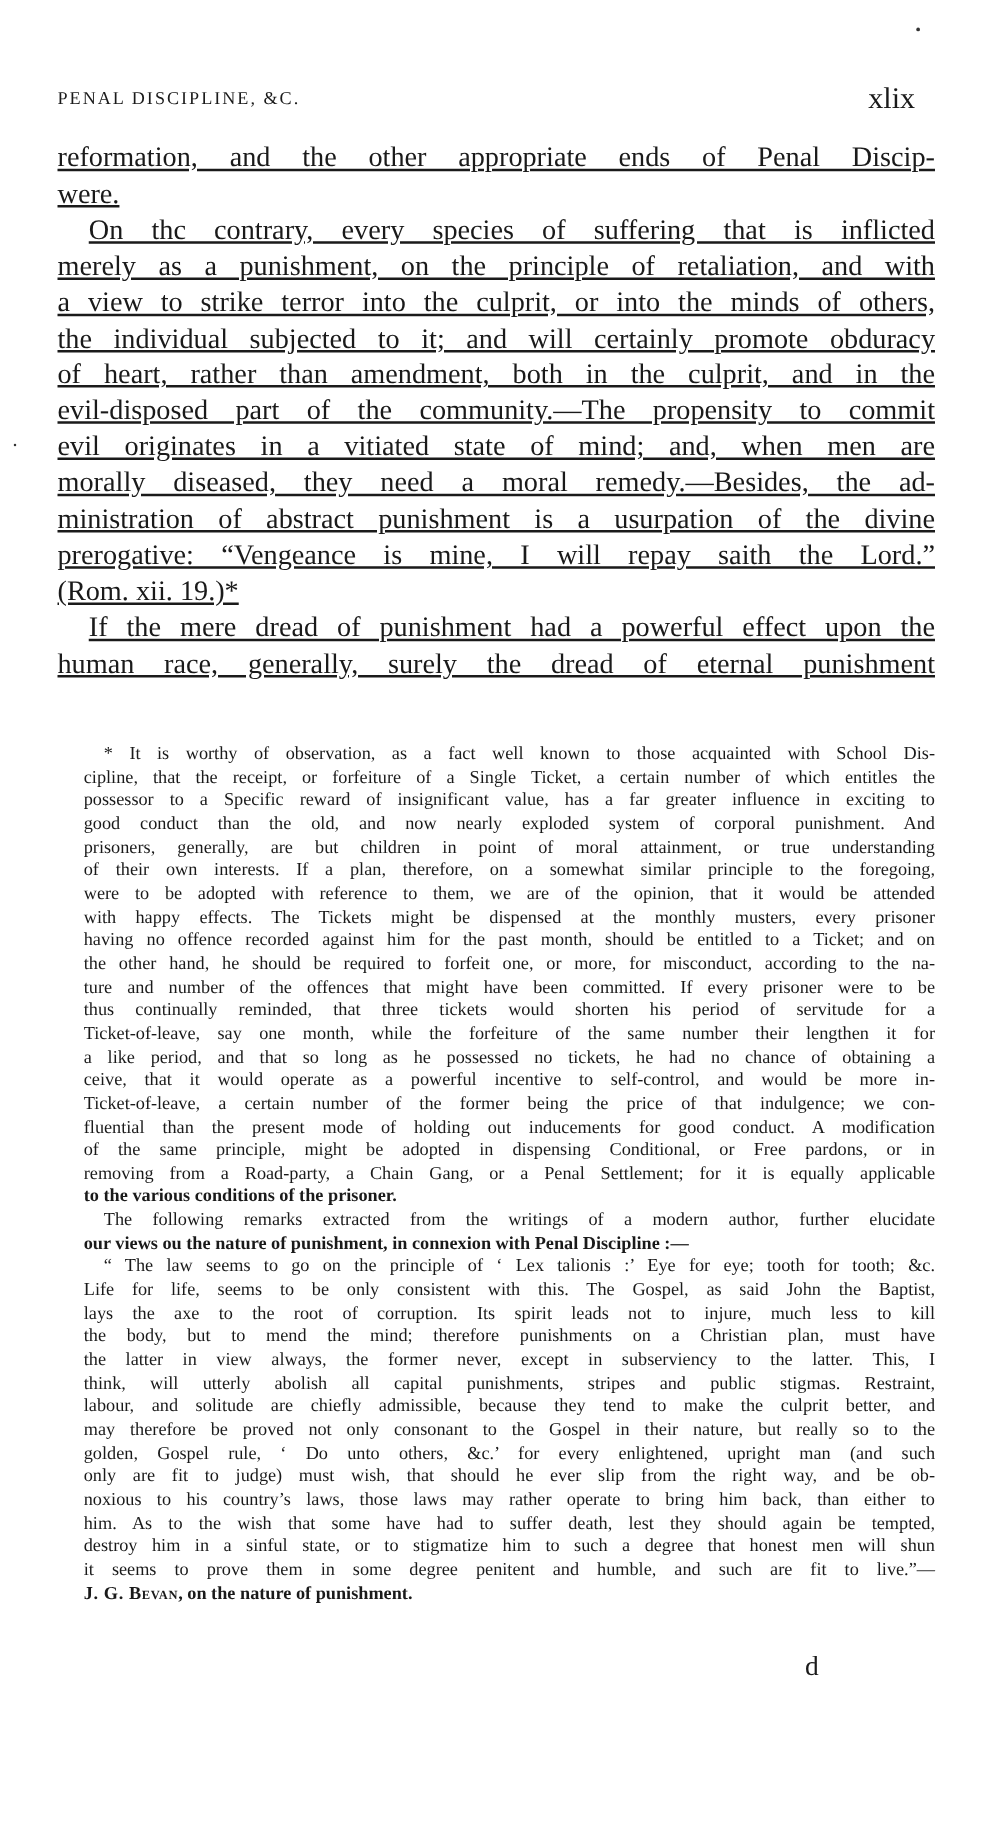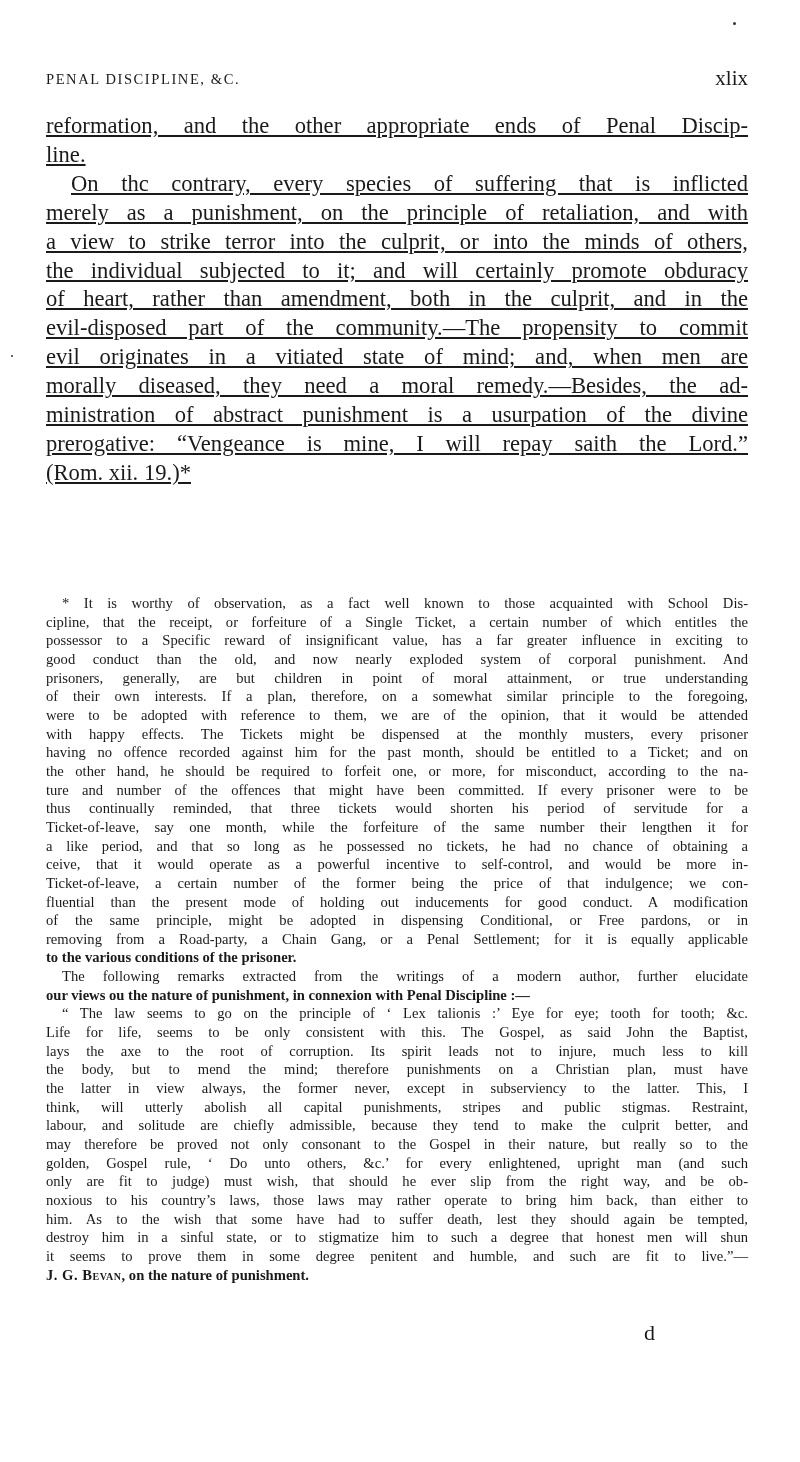--- a/index.html
+++ b/index.html
@@ -1,59 +1,63 @@
 <!DOCTYPE html>
 <html><head>
   <meta charset="utf-8">
   <style>
     html, body { margin: 0; padding: 0; background: #ffffff; }
     body { width: 800px; height: 1462px; position: relative; overflow: hidden; color: #1a1a1a; font-family: "Liberation Serif", "DejaVu Serif", serif; }
     .speck { position: absolute; width: 3px; height: 3px; background: #333; border-radius: 50%; }
     .header { position: absolute; top: 66px; left: 46px; width: 702px; height: 26px; }
     .running-head { position: absolute; left: 0; right: 0; text-align: left; font-size: 14.5px; letter-spacing: 1.6px; font-variant: small-caps; top: 5px; }
-    .folio { position: absolute; right: 0; top: 0; font-size: 21px; }
+    .folio { position: absolute; right: 16px; top: 0; font-size: 24px; }
     .body-text { position: absolute; left: 46px; top: 112px; width: 702px; font-size: 22.6px; line-height: 28.9px; text-decoration: underline; }
     .body-text p { margin: 0; text-align: justify; text-align-last: auto; }
     .line { display: block; text-align: justify; text-align-last: justify; white-space: nowrap; }
     .line.last { text-align-last: left; }
     .footnotes { position: absolute; left: 46px; top: 594px; width: 702px; font-size: 14.6px; line-height: 18.65px; }
-    .fn-line { display: block; text-align: justify; text-align-last: justify; white-space: nowrap; }
+    .fn-line { display: block; text-align: justify; text-align-last: justify; white-space: nowrap; margin-left: 21px; }
     .fn-line.last { text-align-last: left; font-weight: bold; }
     .fn-indent { padding-left: 16px; }
     .smallcaps { font-variant: small-caps; letter-spacing: 0.5px; }
     .signature { position: absolute; left: 644px; top: 1320px; font-size: 22px; }
   </style>
 </head>
 <body>
 
 <div class="speck" style="left:733px; top:22px;"></div>
 <div class="speck" style="left:11px; top:355px; width:2px; height:2px;"></div>
 
 <div class="header">
   <div class="running-head">PENAL DISCIPLINE, &amp;C.</div>
   <div class="folio">xlix</div>
 </div>
 
 <div class="body-text">
   <p>
     <span class="line">reformation, and the other appropriate ends of Penal Discip-</span>
-    <span class="line last">line.</span>
+    <span class="line last">were.</span>
   </p>
   <p>
     <span class="line" style="padding-left:25px">On thc contrary, every species of suffering that is inflicted</span>
     <span class="line">merely as a punishment, on the principle of retaliation, and with</span>
     <span class="line">a view to strike terror into the culprit, or into the minds of others,</span>
     <span class="line">the individual subjected to it; and will certainly promote obduracy</span>
     <span class="line">of heart, rather than amendment, both in the culprit, and in the</span>
     <span class="line">evil-disposed part of the community.—The propensity to commit</span>
     <span class="line">evil originates in a vitiated state of mind; and, when men are</span>
     <span class="line">morally diseased, they need a moral remedy.—Besides, the ad-</span>
     <span class="line">ministration of abstract punishment is a usurpation of the divine</span>
     <span class="line">prerogative: “Vengeance is mine, I will repay saith the Lord.”</span>
     <span class="line last">(Rom. xii. 19.)*</span>
+  </p>
+  <p>
+    <span class="line" style="padding-left:25px">If the mere dread of punishment had a powerful effect upon the</span>
+    <span class="line">human race, generally, surely the dread of eternal punishment</span>
   </p>
 </div>
 
 <div class="footnotes">
   <div>
     <span class="fn-line fn-indent">* It is worthy of observation, as a fact well known to those acquainted with School Dis-</span>
     <span class="fn-line">cipline, that the receipt, or forfeiture of a Single Ticket, a certain number of which entitles the</span>
     <span class="fn-line">possessor to a Specific reward of insignificant value, has a far greater influence in exciting to</span>
     <span class="fn-line">good conduct than the old, and now nearly exploded system of corporal punishment. And</span>
     <span class="fn-line">prisoners, generally, are but children in point of moral attainment, or true understanding</span>

